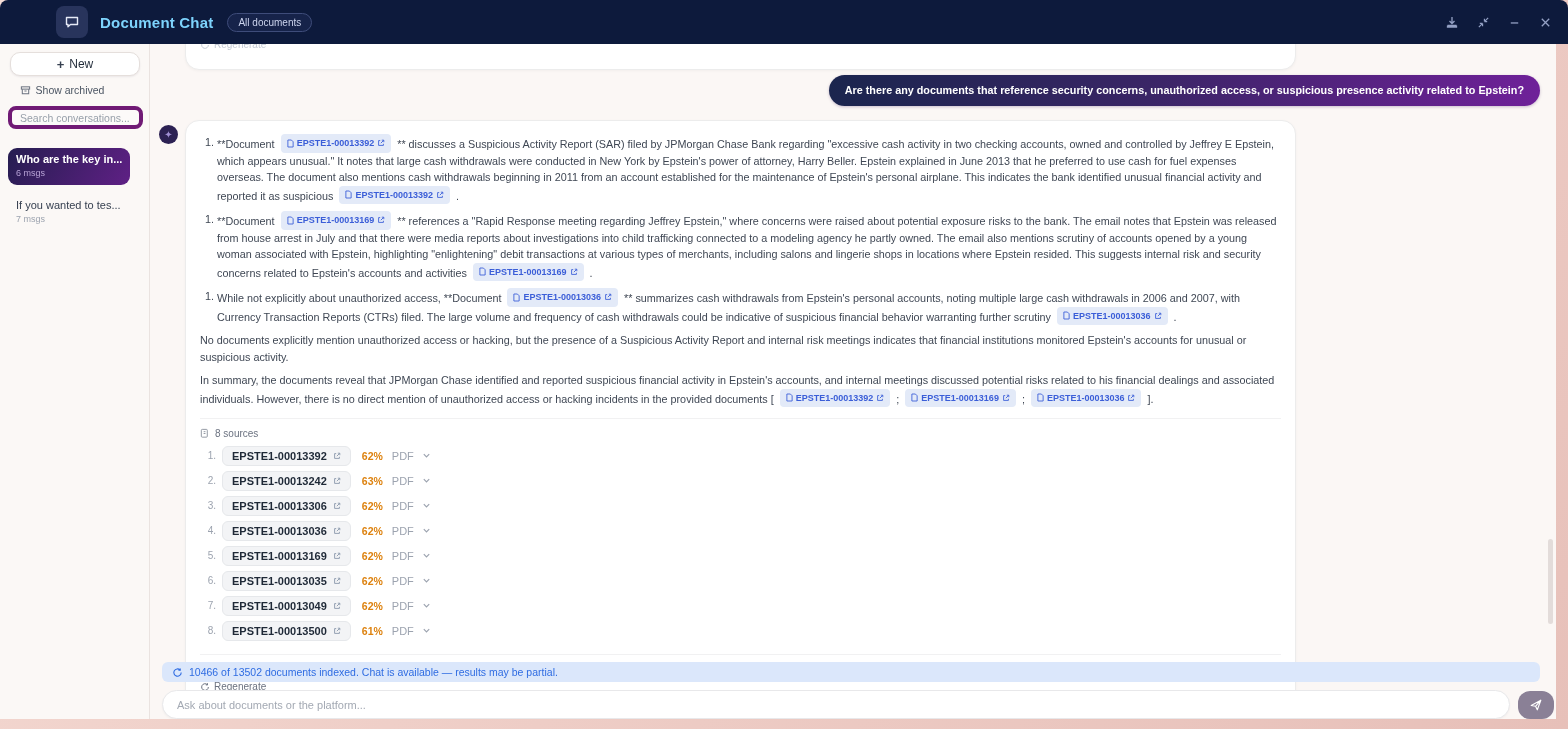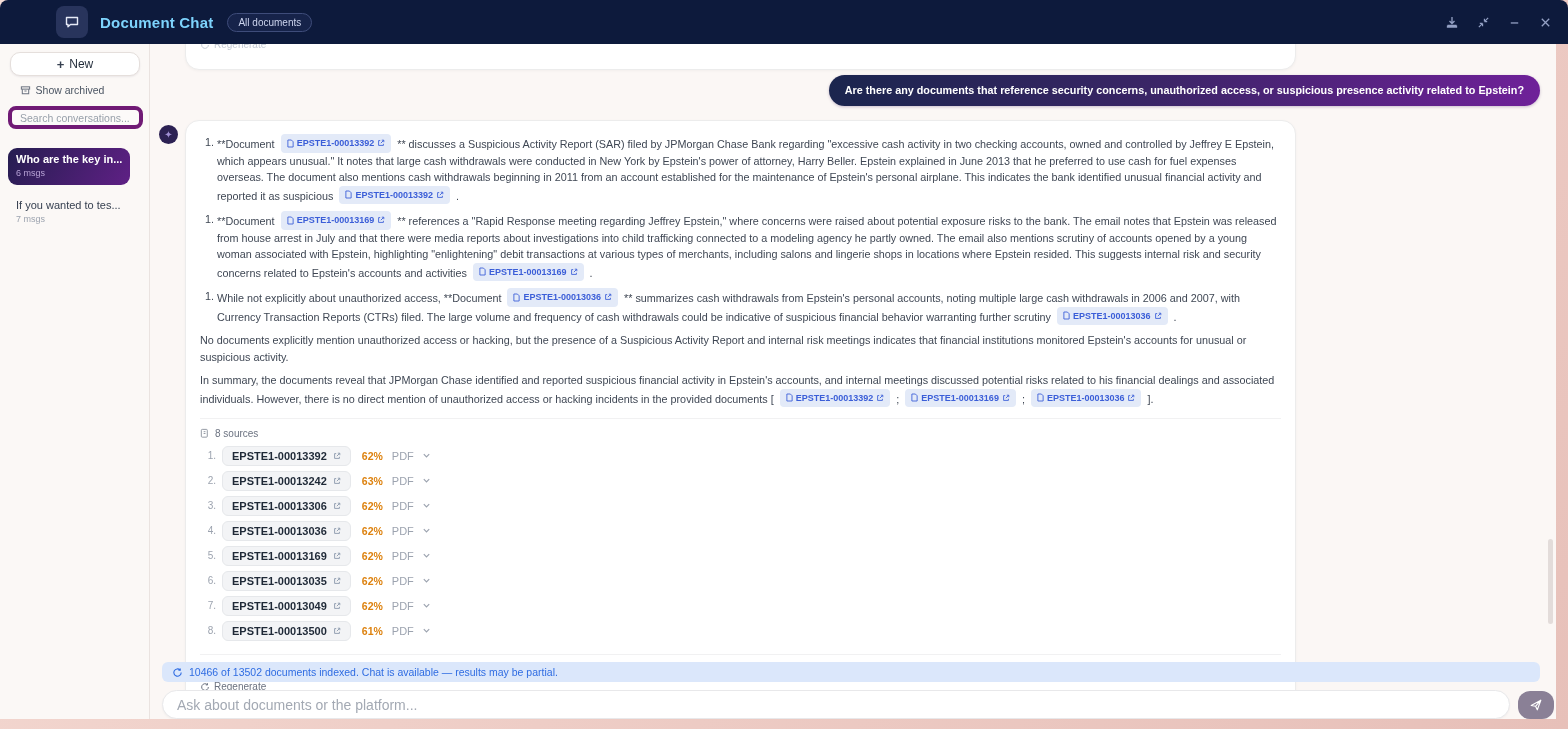--- a/index.html
+++ b/index.html
@@ -78,21 +78,21 @@
   .src-chev { margin-left:8px; color:#9ca3af; display:flex; cursor:pointer; }
 
   .model-line { margin-top:9px; font-size:9.5px; color:#8b929d; display:flex; gap:5px; }
   .regen-btn { margin-top:6px; display:inline-flex; align-items:center; gap:4px; font-size:10px; color:#6b7280; cursor:pointer; }
 
   .status-bar { position:absolute; left:12px; top:618px; width:1378px; height:20px; background:var(--c-status-bg,#dbe7fb);
                 border-radius:6px; display:flex; align-items:center; gap:6px; padding-left:10px;
                 font-size:10.5px; color:var(--c-status,#2f6ce2); }
   .composer-input { position:absolute; left:12px; top:646px; width:1348px; height:29px; border:1px solid #e8e8ea;
                     border-radius:15px; background:#fff; box-shadow:0 1px 2px rgba(0,0,0,.04); padding:0 14px;
-                    font-size:14px; color:#374151; outline:none; font-family:"Liberation Sans",sans-serif; }
+                    font-size:11px; color:#374151; outline:none; font-family:"Liberation Sans",sans-serif; }
   .composer-input::placeholder { color:#a3a9b3; }
   .send-btn { position:absolute; left:1368px; top:647px; width:36px; height:28px; border-radius:12px; border:none;
               background:var(--c-send,#8a8096); display:flex; align-items:center; justify-content:center; cursor:pointer; }
 
   .scrollbar-thumb { position:absolute; right:3px; top:495px; width:5px; height:85px; border-radius:3px;
                      background:rgba(120,100,100,.18); }
 </style>
 </head>
 <body>
 

